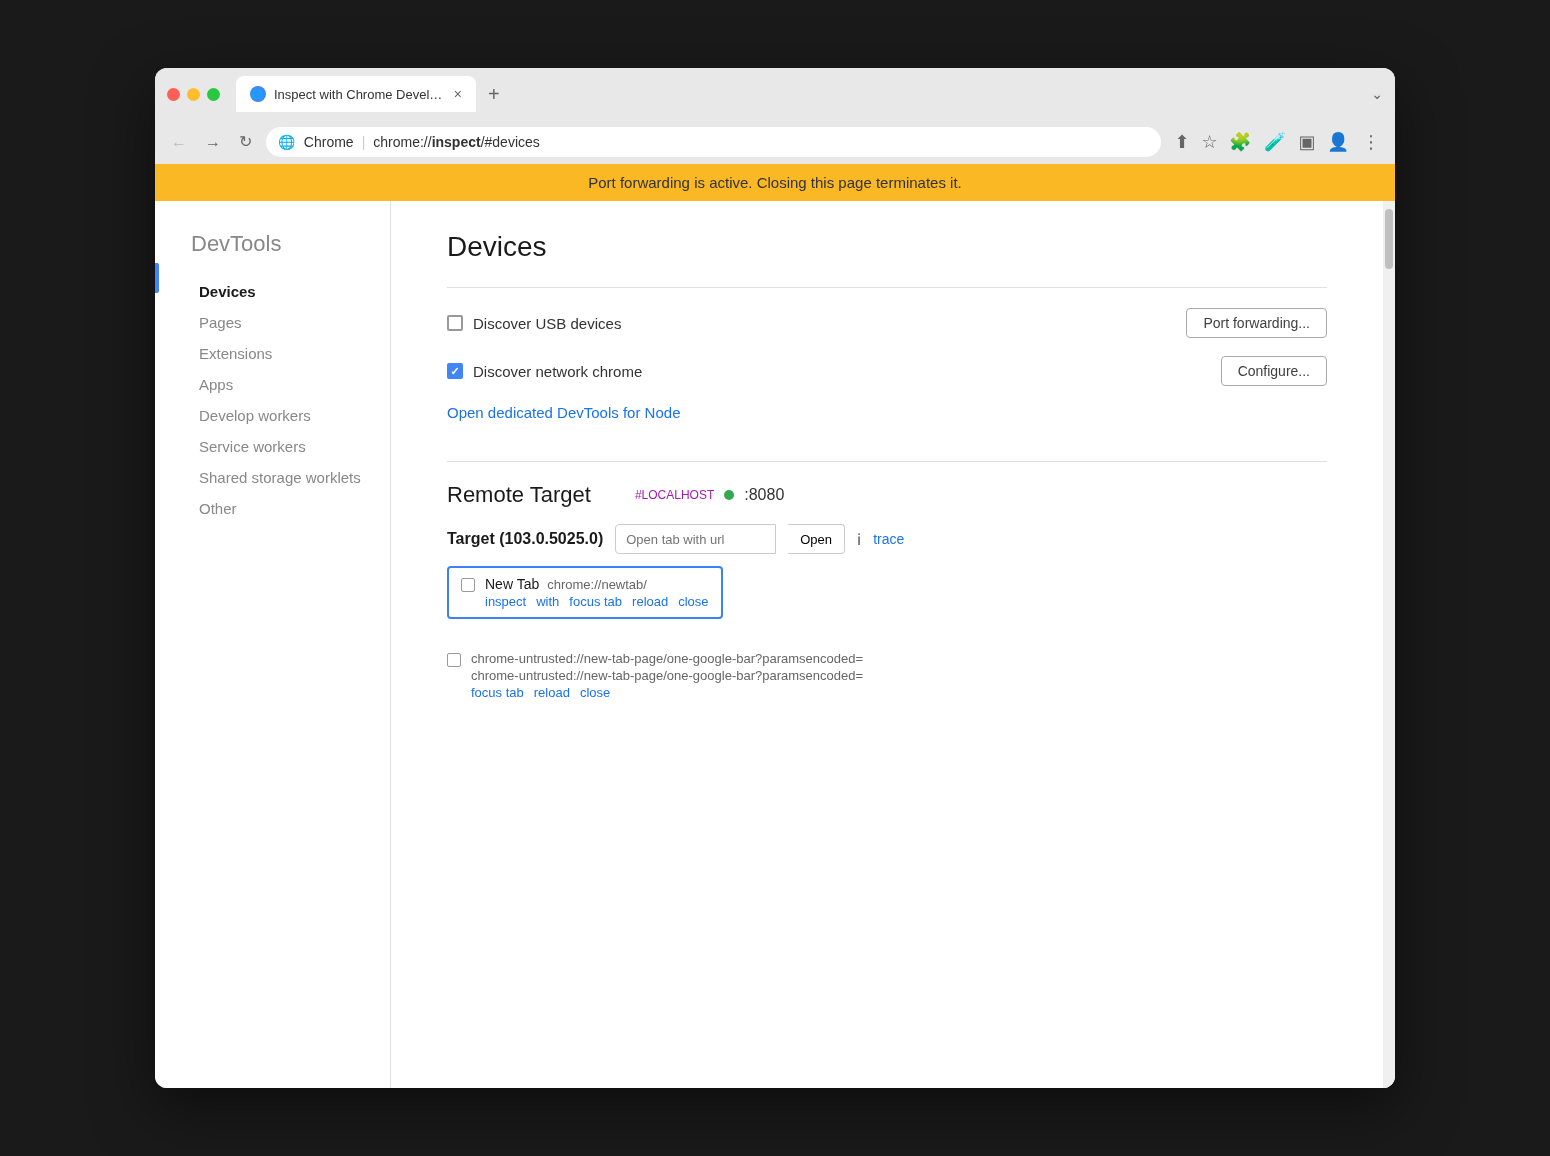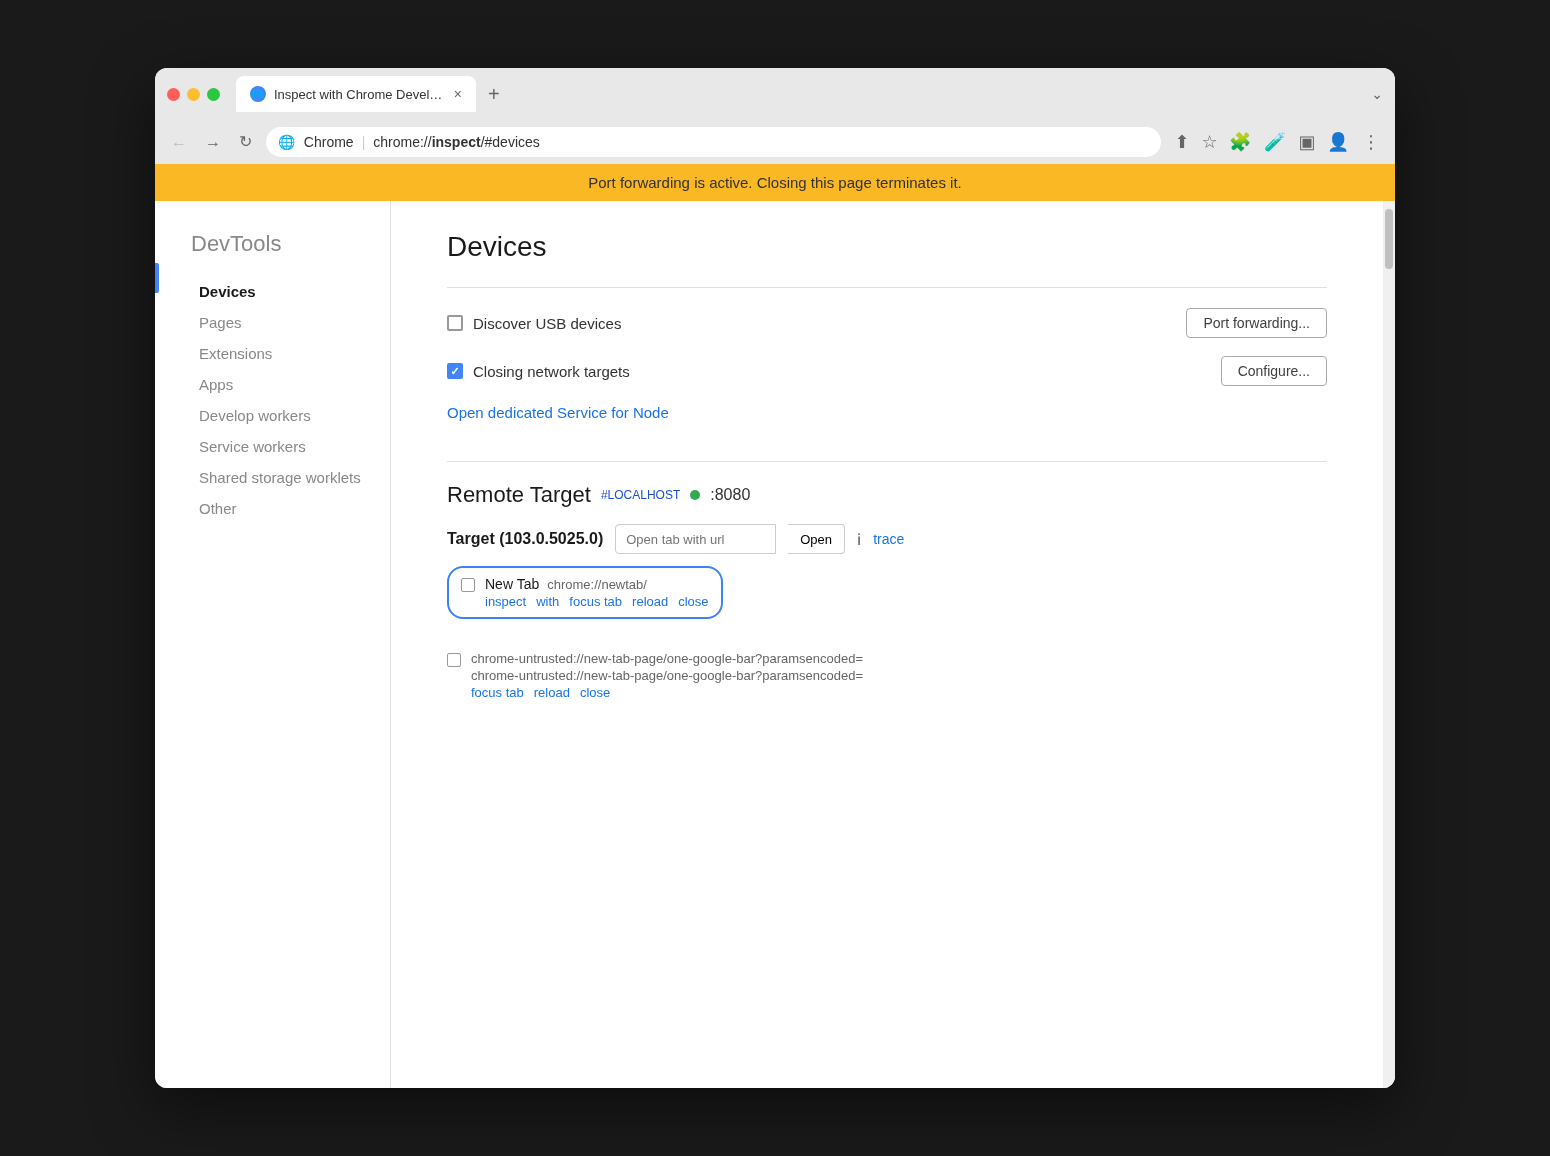--- a/index.html
+++ b/index.html
@@ -297,23 +297,24 @@
       gap: 10px;
       margin-bottom: 16px;
     }
     .remote-target-title {
       font-size: 22px;
       font-weight: 400;
       color: #1a1a1a;
     }
     .remote-target-host {
       font-size: 12px;
-      color: #1d4ed8;
+      color: #a21caf;
       text-transform: uppercase;
       font-weight: 500;
+      margin-left: 34px;
     }
     .green-dot {
       width: 10px;
       height: 10px;
       background: #34a853;
       border-radius: 50%;
     }
     .port-text {
       font-size: 16px;
       color: #333;
@@ -354,21 +355,21 @@
       cursor: pointer;
     }
     .trace-link {
       color: #1a73e8;
       font-size: 14px;
       cursor: pointer;
     }
     
     .tab-entry {
       border: 2px solid #3b82f6;
-      border-radius: 16px;
+      border-radius: 4px;
       padding: 8px 12px;
       margin-bottom: 12px;
       display: inline-flex;
       align-items: flex-start;
       gap: 10px;
     }
     .tab-entry-checkbox {
       width: 14px;
       height: 14px;
       border: 1px solid #999;
@@ -510,27 +511,27 @@
           <div class="checkbox"></div>
           <span class="option-label">Discover USB devices</span>
         </div>
         <button class="option-button">Port forwarding...</button>
       </div>
 
       
       <div class="option-row">
         <div class="checkbox-wrapper">
           <div class="checkbox checked"></div>
-          <span class="option-label">Closing network targets</span>
+          <span class="option-label">Discover network chrome</span>
         </div>
         <button class="option-button">Configure...</button>
       </div>
 
       
-      <a class="devtools-link">Open dedicated Service for Node</a>
+      <a class="devtools-link">Open dedicated DevTools for Node</a>
 
       <hr class="divider">
 
       
       <div class="remote-target-header">
         <span class="remote-target-title">Remote Target</span>
         <span class="remote-target-host">#LOCALHOST</span>
         <div class="green-dot"></div>
         <span class="port-text">:8080</span>
       </div>

